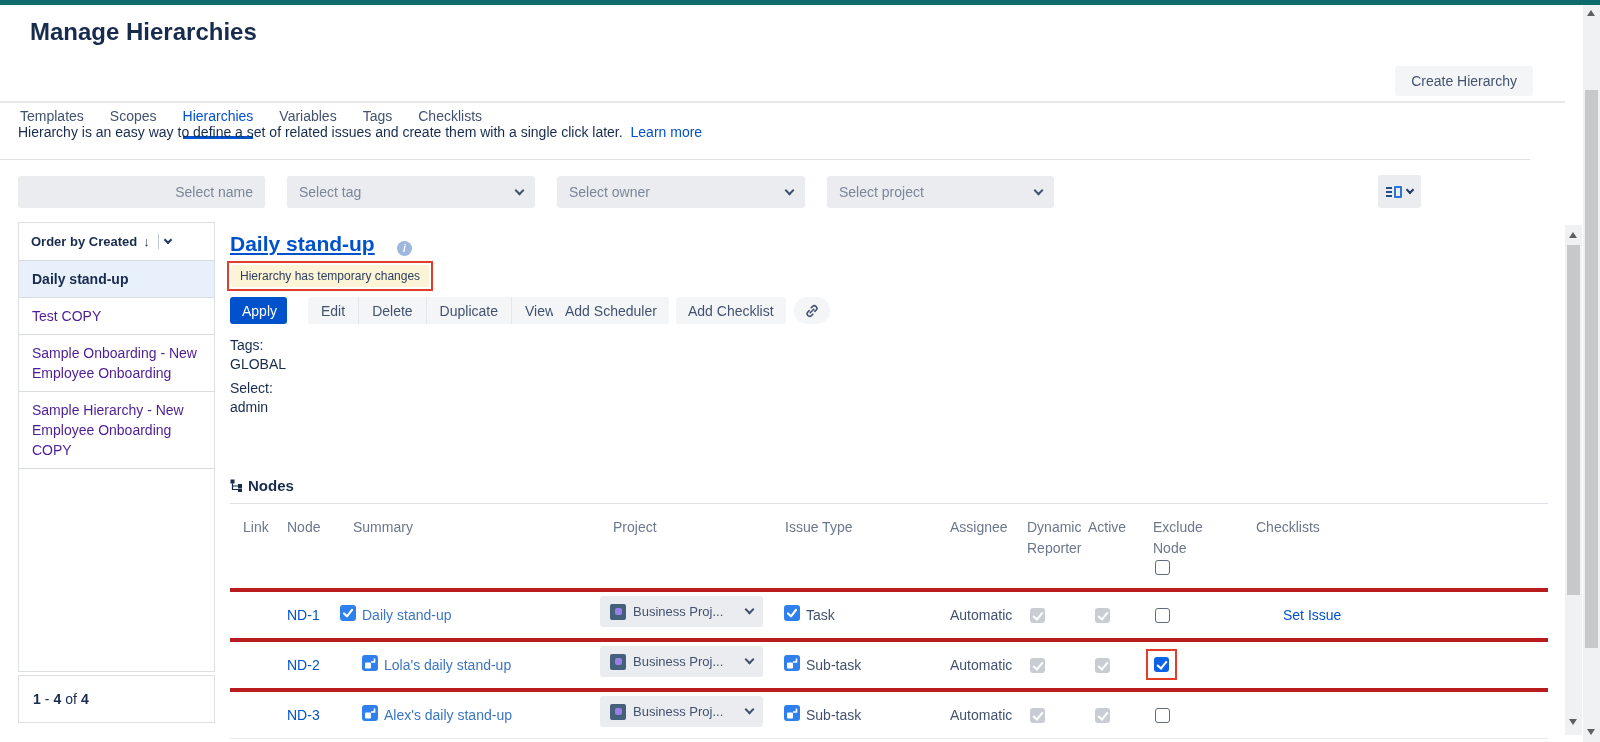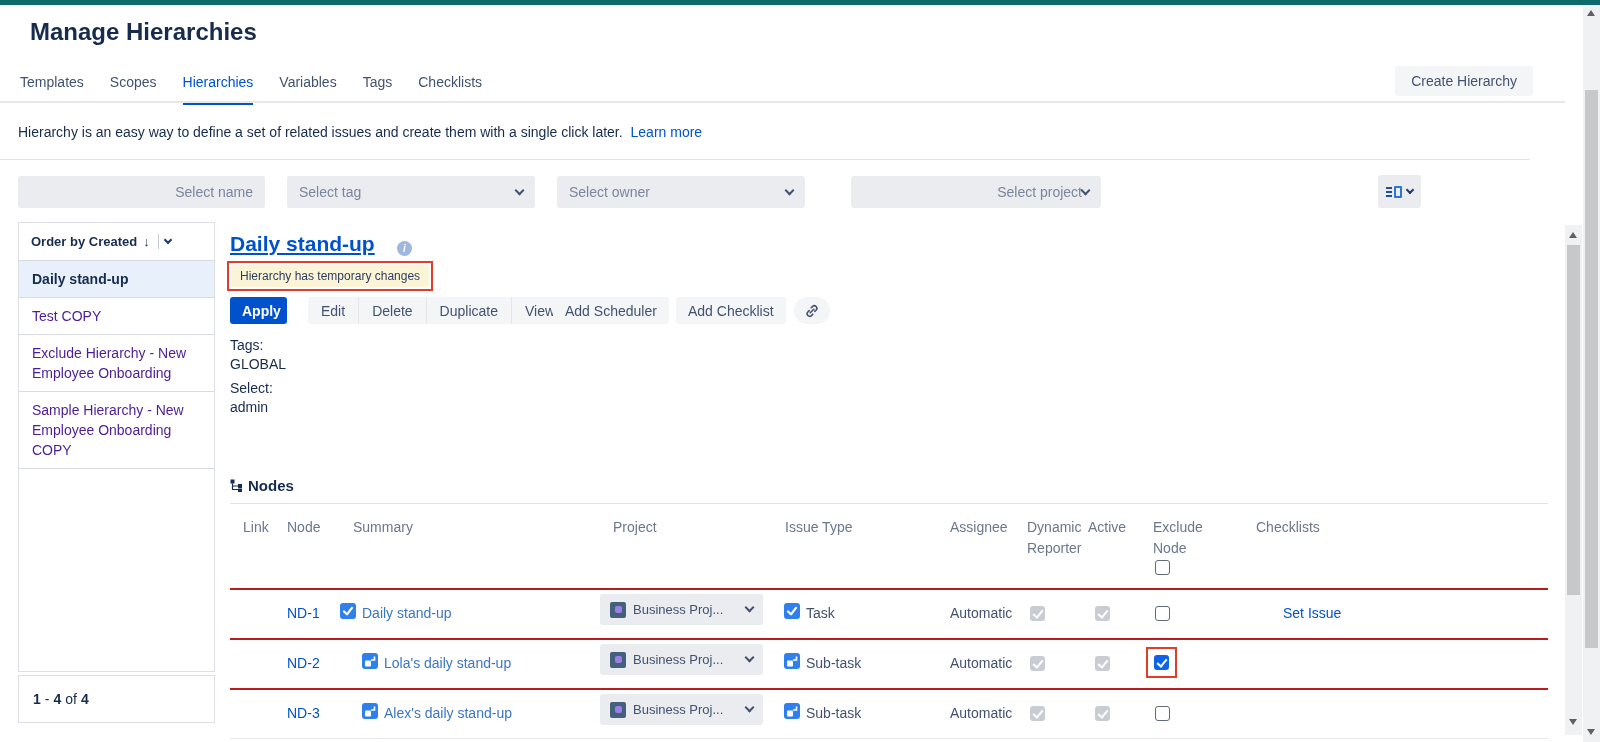--- a/index.html
+++ b/index.html
@@ -8,21 +8,21 @@
   .screen { position:relative; width:1600px; height:742px; overflow:hidden; background:#fff; }
 
   .topbar { position:absolute; left:0; top:0; width:1600px; height:5px; background:#0d6b6e; }
 
   .page-title { position:absolute; left:30px; top:18px; font-size:24px; font-weight:700; color:#172b4d; }
 
   .create-btn { position:absolute; right:67px; top:66px; height:30px; padding:0 16px; background:#f4f5f7;
     border:none; border-radius:3px; font-family:inherit; font-size:14px; color:#42526e; cursor:pointer; }
 
   .tabs { position:absolute; left:20px; top:74px; display:flex; gap:26px; }
-  .tab { font-size:14px; color:#42526e; padding-bottom:12px; cursor:pointer; }
+  .tab { font-size:14px; color:#42526e; padding-bottom:12px; cursor:pointer;margin-top:34px; }
   .tab.active { color:#0052cc; font-weight:500; border-bottom:3px solid #0052cc; }
   .tabs-divider { position:absolute; left:0; top:101px; width:1565px; height:2px; background:#e7e8ec; }
 
   .desc { position:absolute; left:18px; top:124px; font-size:14px; color:#172b4d; }
   .desc a { color:#0052cc; text-decoration:none; margin-left:4px; cursor:pointer; }
   .divider2 { position:absolute; left:0; top:159px; width:1530px; height:1px; background:#dfe1e6; }
 
   .f-field { position:absolute; top:176px; height:32px; background:#ebecf0; border:none; border-radius:3px;
     font-family:inherit; font-size:14px; color:#7a869a; display:flex; align-items:center; padding:0 12px; cursor:pointer; }
   input.f-field { cursor:text;text-align:right; }
@@ -56,21 +56,21 @@
   .detail-title { position:absolute; left:230px; top:232px; font-size:21px; font-weight:600; color:#0052cc;
     text-decoration:underline; cursor:pointer; }
   .info-icon { position:absolute; left:397px; top:241px; width:15px; height:15px; border-radius:50%;
     background:#9db7de; color:#fff; font-size:10px; font-weight:700; display:flex; align-items:center;
     justify-content:center; font-style:italic; }
   .tooltip-wrap { position:absolute; left:227px; top:261px; border:2px solid #e23d28; padding:2px; background:#fff; }
   .tooltip { background:#fcf4d6; padding:4px 9px; font-size:12px; color:#2c3e5d; white-space:nowrap; }
 
   .btn { position:absolute; top:297px; height:27px; border:none; border-radius:3px; background:#f4f5f7;
     font-family:inherit; font-size:14px; color:#42526e; cursor:pointer; padding:0 12px; }
-  .btn.apply { left:230px; width:57px; background:#0052cc; color:#fff; font-weight:700; }
+  .btn.apply { left:230px; width:57px; background:#0052cc; color:#fff; font-weight:400; }
   .btn-group { position:absolute; left:308px; top:297px; height:27px; display:flex; background:#f4f5f7; border-radius:3px; }
   .btn-group .seg { border:none; background:transparent; font-family:inherit; font-size:14px; color:#42526e;
     padding:0 13px; cursor:pointer; border-right:1px solid #e4e6ea; display:flex; align-items:center; }
   .btn-group .seg:last-child { border-right:none; }
   .btn.sched { left:553px; }
   .btn.chk { left:676px; }
   .link-btn { position:absolute; left:794px; top:297px; width:36px; height:27px; border:none; border-radius:14px;
     background:#f4f5f7; display:flex; align-items:center; justify-content:center; cursor:pointer; }
 
   .meta { position:absolute; left:230px; font-size:14px; color:#172b4d; }
@@ -81,21 +81,21 @@
   .tbl-topline { position:absolute; left:230px; top:503px; width:1318px; height:1px; background:#dfe1e6; }
   .th { position:absolute; top:517px; font-size:14px; color:#6b778c; line-height:21px; }
   .cb { position:relative; width:15px; height:15px; border-radius:3px; flex:none; }
   .cb.unchecked { background:#fff; border:1px solid #5f6b7a; }
   .cb.disabled { background:#c9cdd3; }
   .cb.checked { background:#0c63e7; }
   .cb.disabled::after, .cb.checked::after { content:""; position:absolute; left:5px; top:2px; width:4px; height:8px;
     border-right:2px solid #fff; border-bottom:2px solid #fff; transform:rotate(40deg); }
   .hdr-cb { position:absolute; left:1155px; top:560px; cursor:pointer; }
 
-  .row { position:absolute; left:230px; width:1318px; height:50px; border-top:2px solid #b91c1c; }
+  .row { position:absolute; left:230px; width:1318px; height:50px; border-top:4px solid #b91c1c; }
   .row .cell { position:absolute; font-size:14px; }
   .row .id { color:#0052cc; cursor:pointer; }
   .row .summary { color:#3b76c4; cursor:pointer; }
   .row .plain { color:#42526e; }
   .row .setissue { color:#0052cc; cursor:pointer; }
   .ticon { position:absolute; width:16px; height:16px; }
   .dd { position:absolute; left:370px; top:4px; width:163px; height:31px; background:#ebecf0; border:none;
     border-radius:3px; display:flex; align-items:center; gap:7px; padding:0 10px; cursor:pointer; font-family:inherit; }
   .dd .avatar { width:16px; height:16px; border-radius:2px; background:#44607a; display:flex; align-items:center;
     justify-content:center; flex:none; }
@@ -145,21 +145,21 @@
 
   <input class="f-field" style="left: 18px; width: 247px; color: rgb(23, 43, 77);" placeholder="Select name">
   <div class="f-field" style="left:287px; width:248px;">
     <span class="lbl">Select tag</span>
     <span class="chev"></span>
   </div>
   <div class="f-field" style="left:557px; width:248px;">
     <span class="lbl">Select owner</span>
     <span class="chev"></span>
   </div>
-  <div class="f-field" style="left:851px; width:250px;text-align:right;">
+  <div class="f-field" style="left:827px; width:227px;">
     <span class="lbl">Select project</span>
     <span class="chev"></span>
   </div>
   <button class="view-btn">
     <span class="vi">
       <span class="vi-lines">
           <i></i>
           <i></i>
           <i></i>
         </span>
@@ -170,21 +170,21 @@
 
   <div class="side-list">
     <div class="side-head">
       <span>Order by Created</span>
       <span style="font-weight:700;">↓</span>
       <span class="vdiv"></span>
       <span class="chev navy"></span>
     </div>
     <div class="side-item selected">Daily stand-up</div>
     <div class="side-item">Test COPY</div>
-    <div class="side-item">Exclude Hierarchy - New Employee Onboarding</div>
+    <div class="side-item">Sample Onboarding - New Employee Onboarding</div>
     <div class="side-item">Sample Hierarchy - New Employee Onboarding COPY</div>
   </div>
   <div class="side-pager">
     <b>1</b>
     <span>-</span>
     <b>4</b>
     <span>of</span>
     <b>4</b>
   </div>
 

